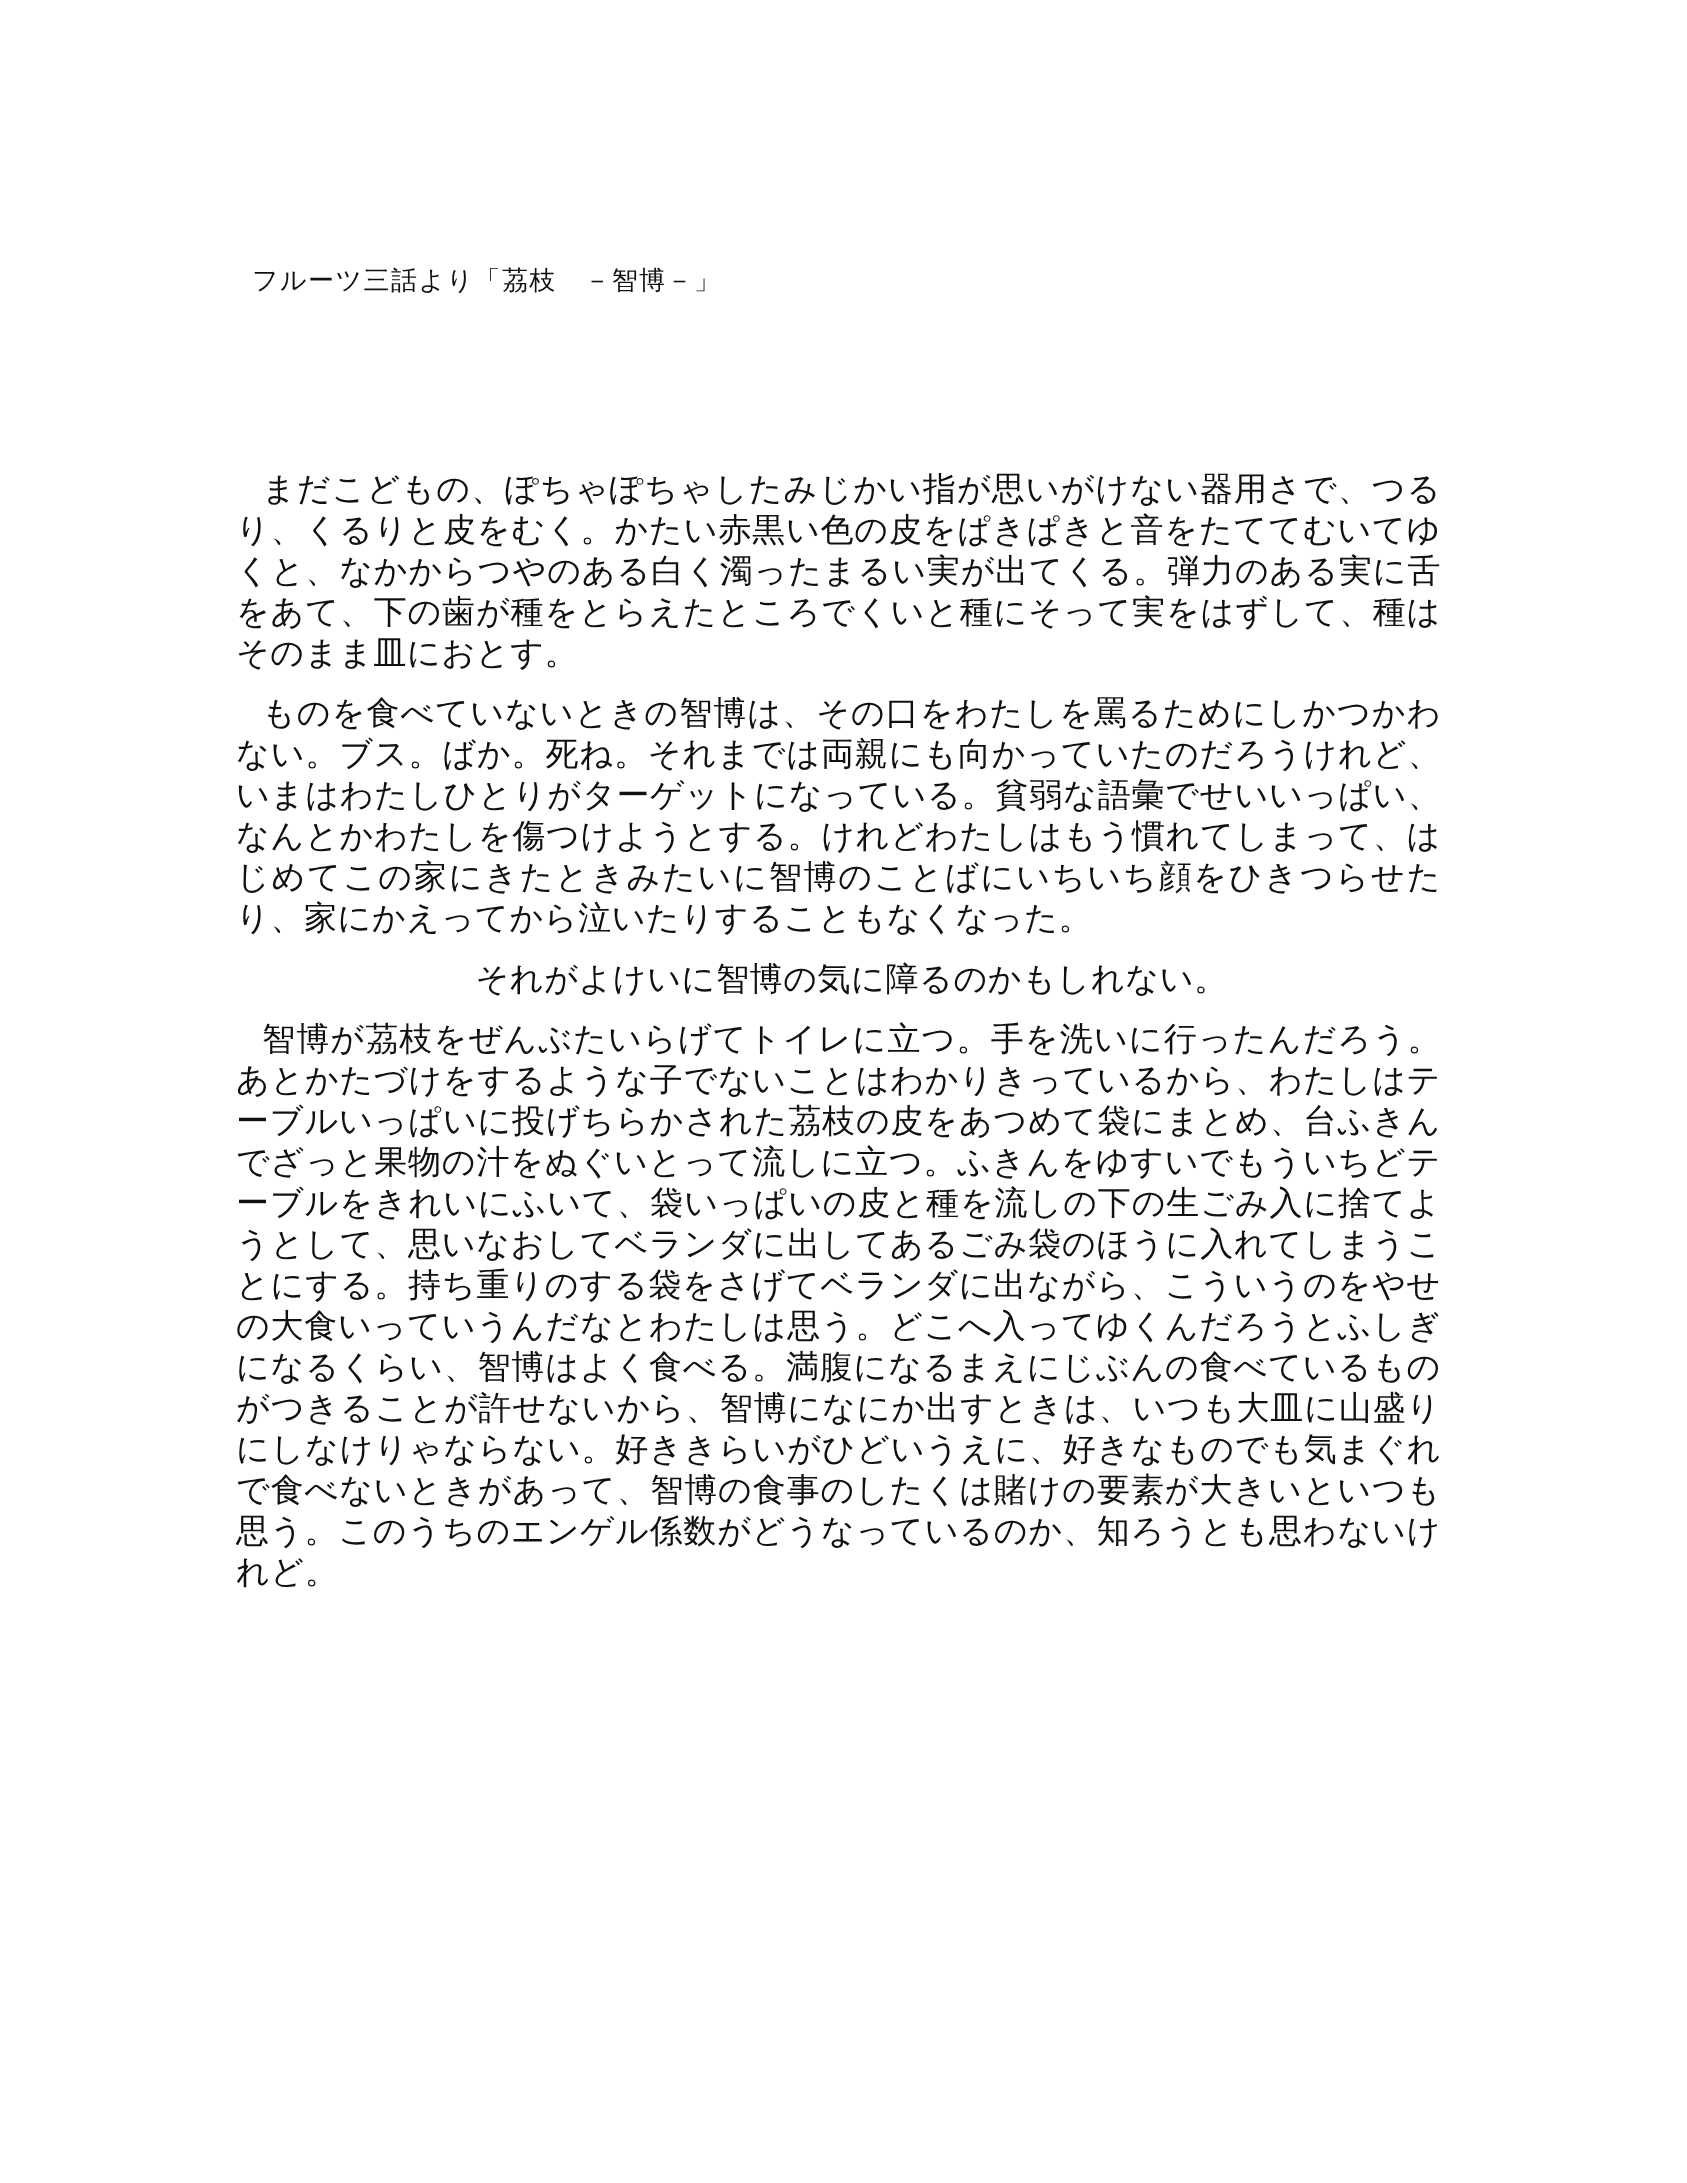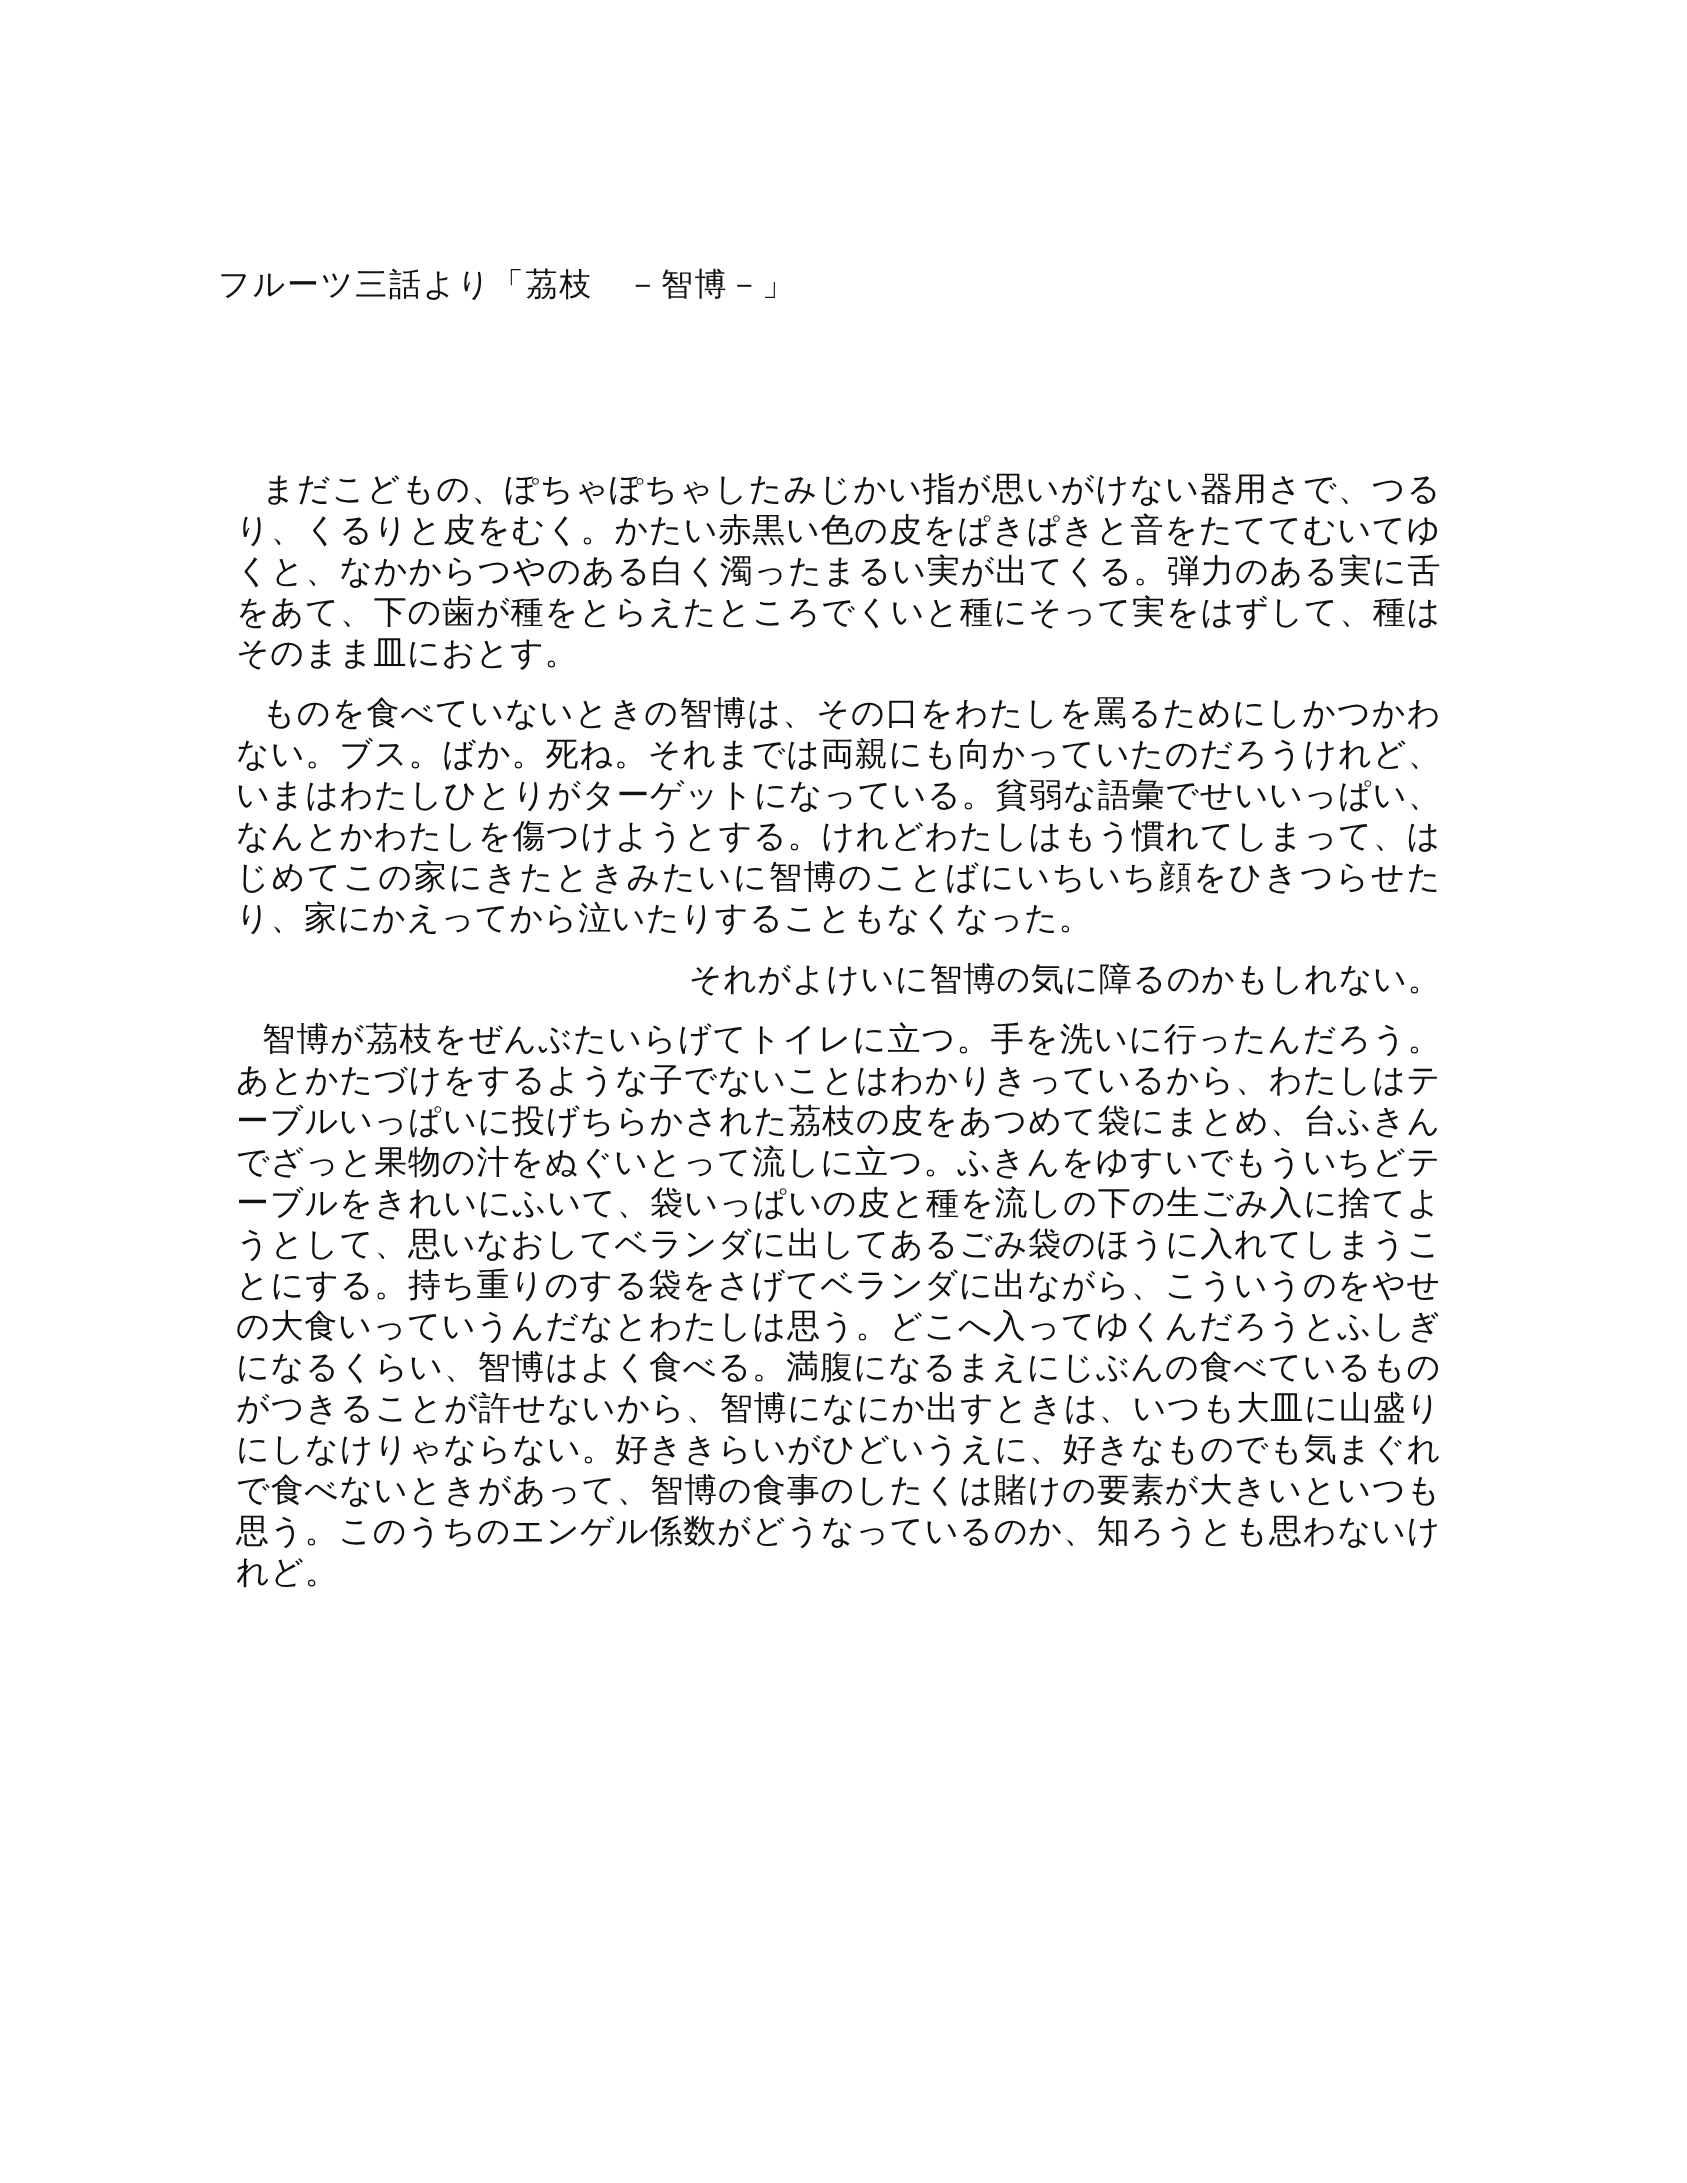--- a/index.html
+++ b/index.html
@@ -21,23 +21,23 @@
   .page {
     position: relative;
     width: 1687px;
     height: 2183px;
     background: #ffffff;
   }
 
   
   .doc-title {
     position: absolute;
-    left: 218px;
+    left: 252px;
     top: 263px;
-    font-size: 32px;
+    font-size: 26px;
     line-height: 1.35;
     letter-spacing: 0.055em;
     font-weight: 400;
     white-space: pre;
     color: #111111;
   }
 
   
   .body-block {
     position: absolute;
@@ -58,21 +58,21 @@
     word-break: break-all;
     overflow-wrap: anywhere;
   }
 
   .para:last-child {
     margin-bottom: 0;
   }
 
   
   .para.short {
-    text-align: right;
+    text-align: center;
   }
 </style>
 </head>
 <body>
 
 <div class="page">
 
   <div class="doc-title">フルーツ三話より「茘枝　－智博－」</div>
 
   <div class="body-block">

